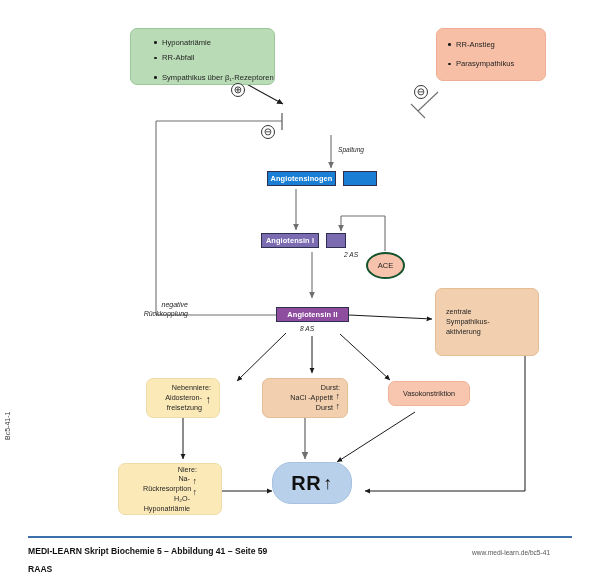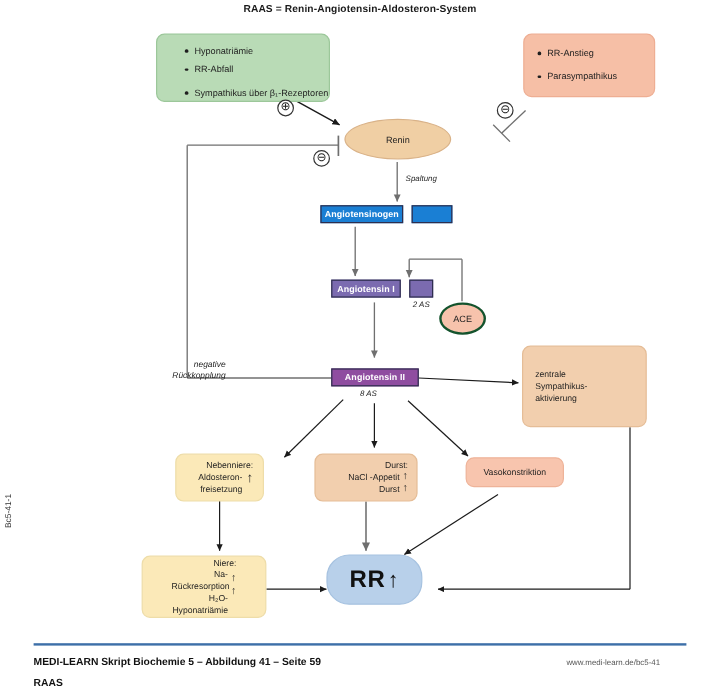--- a/index.html
+++ b/index.html
@@ -118,21 +118,20 @@
   .footurl{
     position:absolute;left:472px;top:549px;font-size:6.6px;color:#555;
   }
   .arrowup{font-weight:bold;}
 </style>
 </head>
 <body>
 
 <div class="stage">
 
-  <div class="title">RAAS = Renin-Angiotensin-Aldosteron-System</div>
 
   <svg class="wires" viewBox="0 0 600 581">
     <defs>
       <marker id="ah" markerWidth="7" markerHeight="7" refX="5.4" refY="2.6" orient="auto">
         <path d="M0,0 L5.6,2.6 L0,5.2 Z" fill="#1b1b1b"></path>
       </marker>
       <marker id="ahg" markerWidth="7" markerHeight="7" refX="5.4" refY="2.6" orient="auto">
         <path d="M0,0 L5.6,2.6 L0,5.2 Z" fill="#6f6f6f"></path>
       </marker>
     </defs>
@@ -191,35 +190,32 @@
       <li>Parasympathikus</li>
     </ul>
   </div>
 
   <div class="circmark" style="left:231px;top:83px;">⊕</div>
 
   <div class="circmark" style="left:414px;top:85px;">⊖</div>
 
   <div class="circmark" style="left:261px;top:125px;">⊖</div>
 
-  <div class="node ellipse" style="left:287px;top:99px;width:89px;height:34px;">
-    <span>Renin</span>
-  </div>
 
   <div class="minilabel" style="left:338px;top:146px;">Spaltung</div>
 
   <div class="node protbar" style="left:267px;top:171px;">
     <div class="seg blue" style="width:69px;">
       <span>Angiotensinogen</span>
     </div>
     <div class="notch"></div>
     <div class="seg blue" style="width:34px;"></div>
   </div>
 
-  <div class="node protbar" style="left:276px;top:233px;">
+  <div class="node protbar" style="left:261px;top:233px;">
     <div class="seg purple" style="width:58px;">
       <span>Angiotensin I</span>
     </div>
     <div class="notch"></div>
     <div class="seg purple" style="width:20px;"></div>
   </div>
 
   <div class="minilabel" style="left:344px;top:251px;">2 AS</div>
 
   <div class="node ellipse ace" style="left:366px;top:252px;width:39px;height:27px;">

